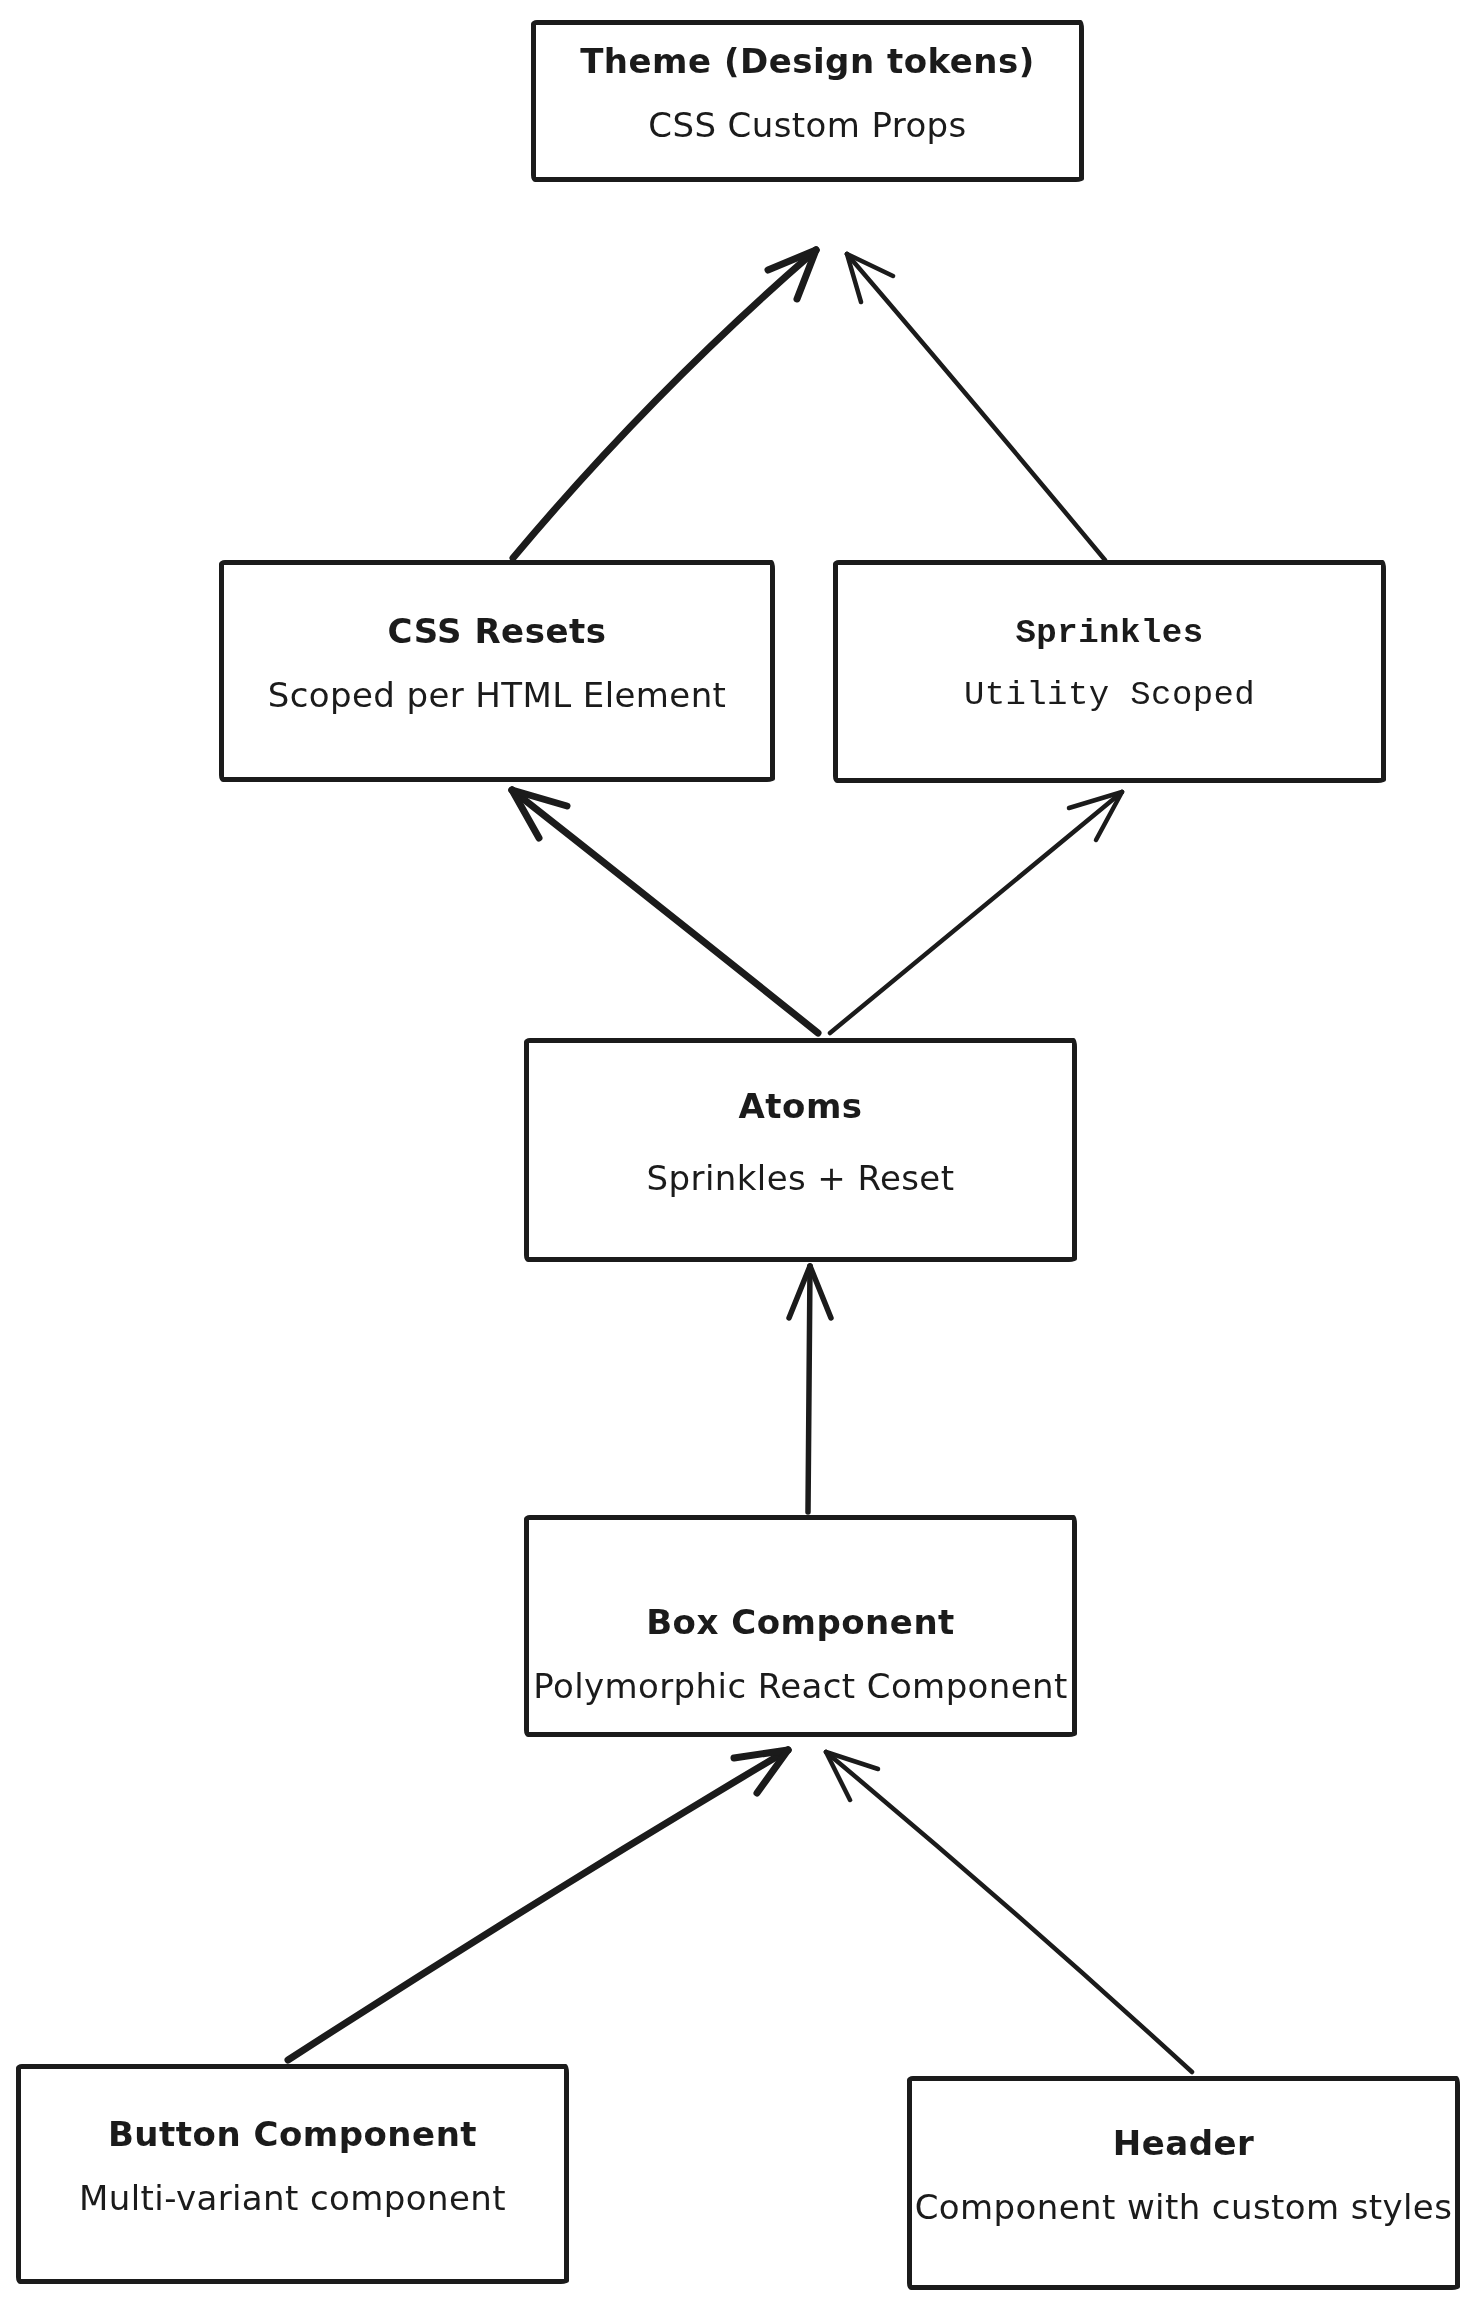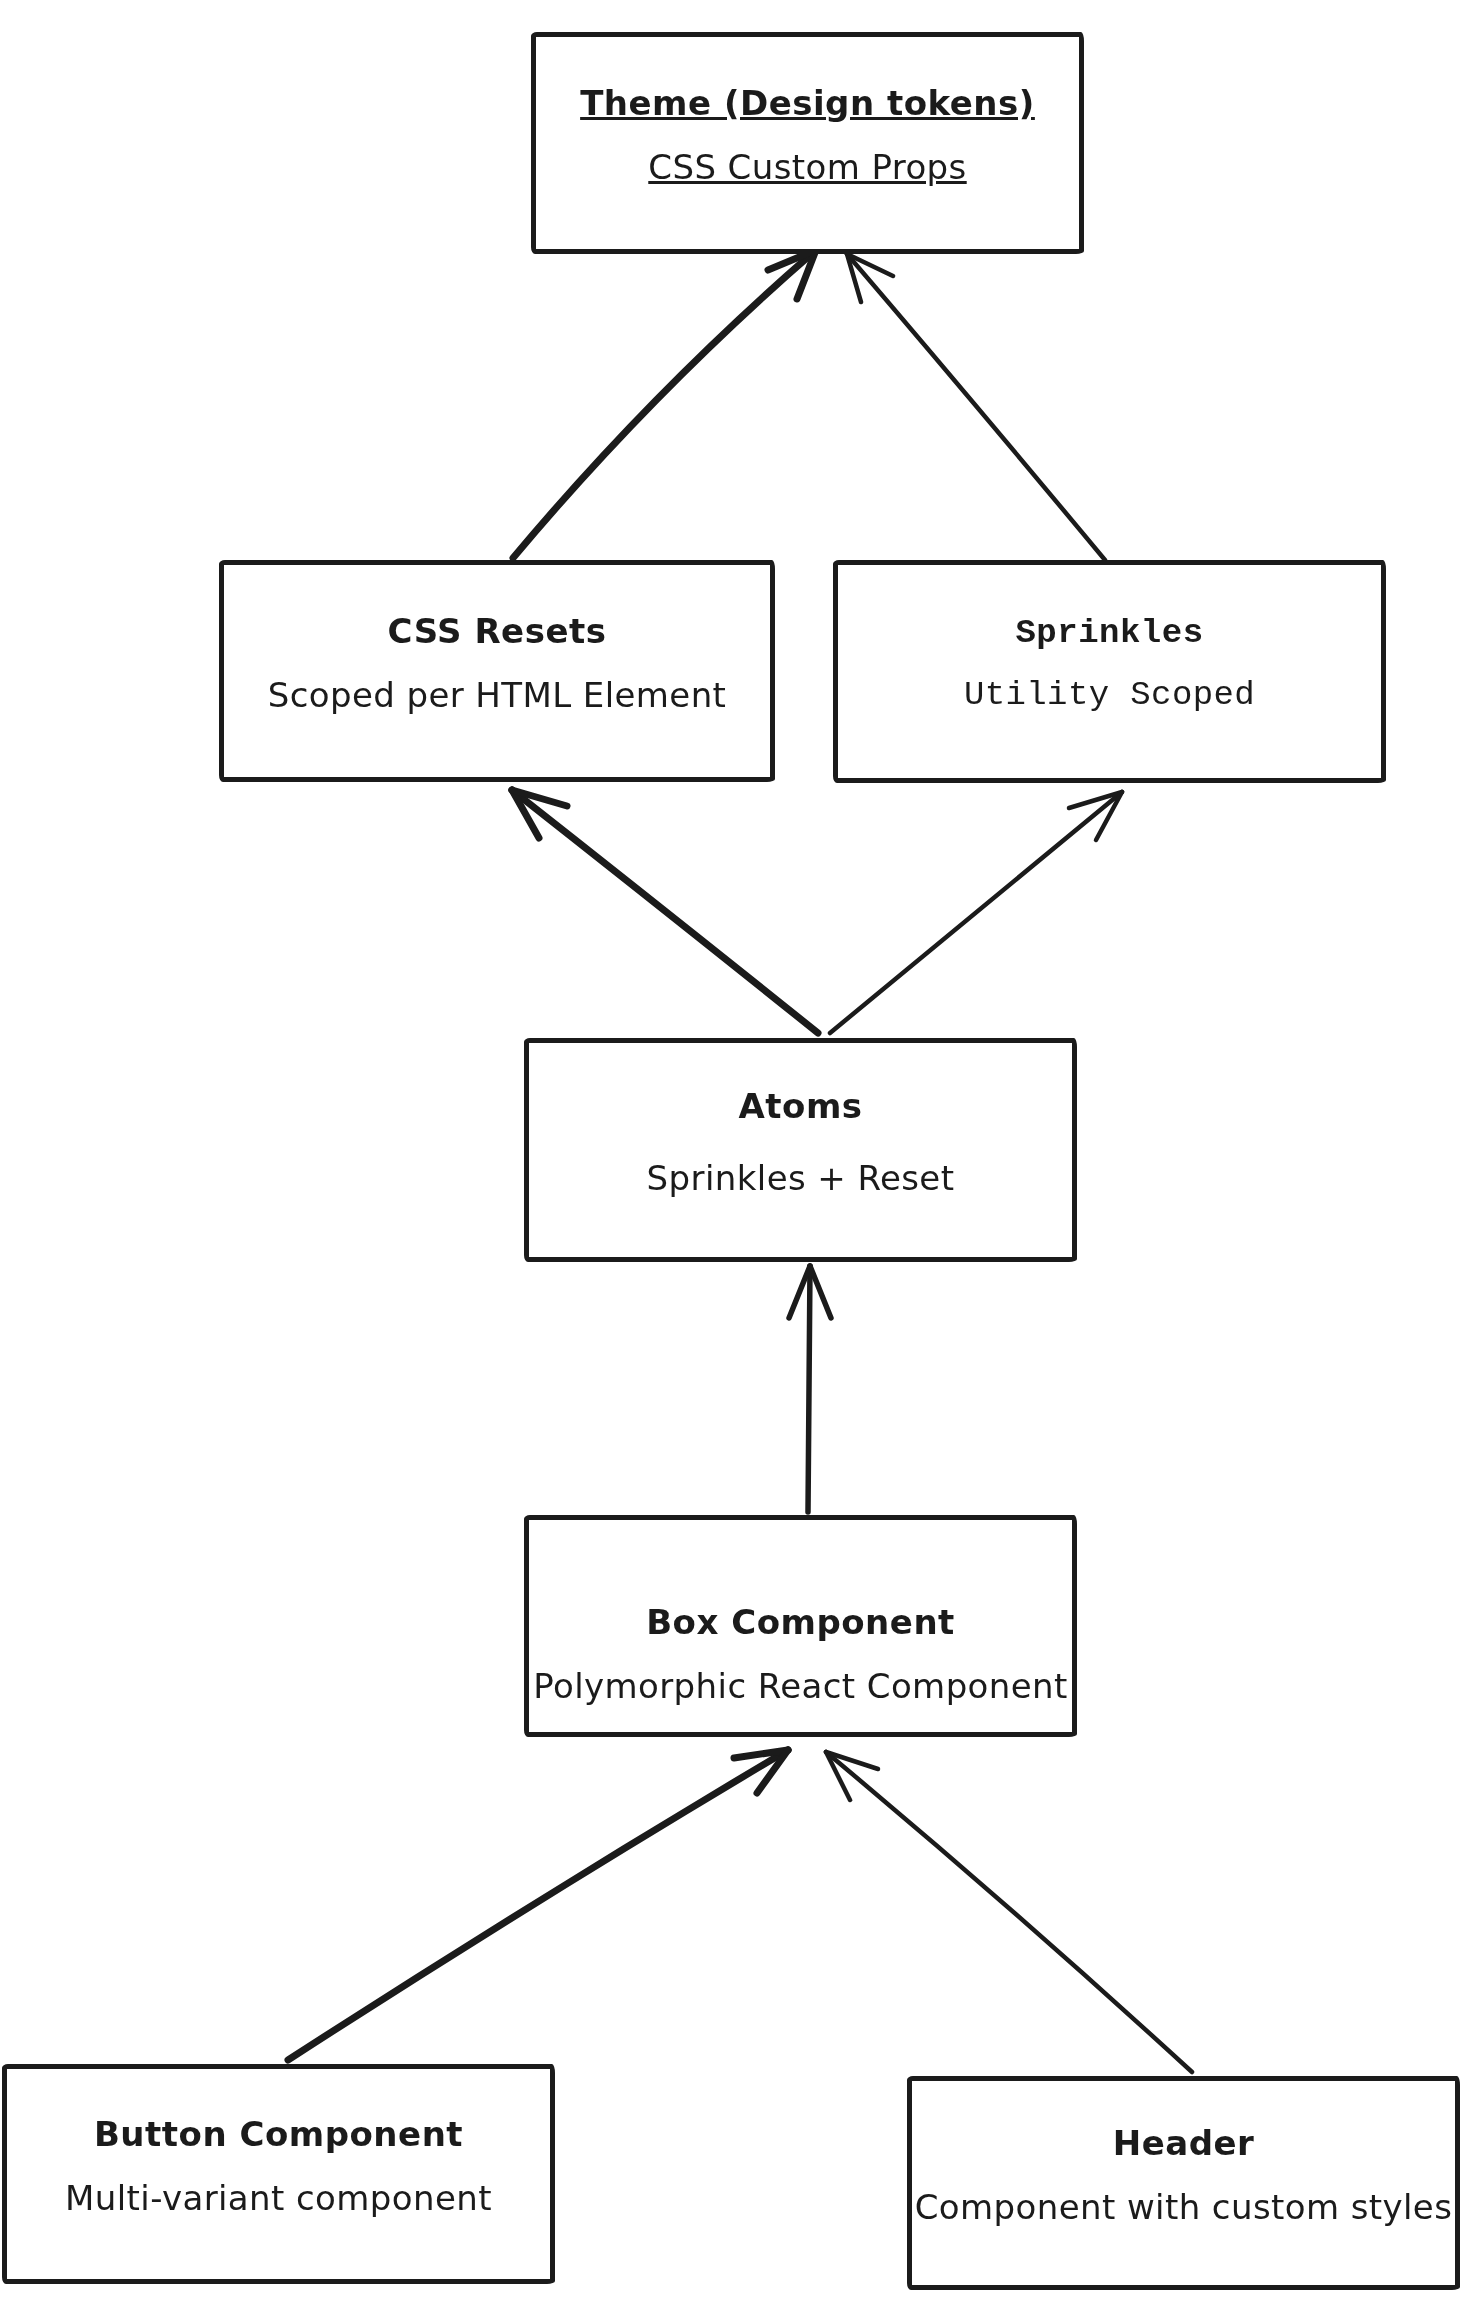--- a/index.html
+++ b/index.html
@@ -42,26 +42,26 @@
     letter-spacing:0.5px;
     white-space:nowrap;
   }
   .node-subtitle{
     font-size:34px;
     font-weight:400;
     letter-spacing:0.4px;
     white-space:nowrap;
   }
   
-  #node-theme           {left:531px; top:32px;   width:553px; height:222px;text-decoration:underline;}
+  #node-theme           {left:531px; top:20px;   width:553px; height:162px;}
   #node-css-resets      {left:219px; top:560px;  width:556px; height:222px;}
   #node-sprinkles       {left:833px; top:560px;  width:553px; height:223px;font-family:Liberation Mono, monospace;}
   #node-atoms           {left:524px; top:1038px; width:553px; height:224px;gap:32px;}
   #node-box-component   {left:524px; top:1515px; width:553px; height:222px;justify-content:flex-end;}
-  #node-button-component{left:2px;  top:2064px; width:553px; height:220px;}
+  #node-button-component{left:16px;  top:2064px; width:553px; height:220px;}
   #node-header          {left:907px; top:2076px; width:553px; height:214px;}
 </style>
 </head>
 <body>
 
 <div class="canvas">
 
   <svg class="edge-layer" viewBox="0 0 1479 2318" xmlns="http://www.w3.org/2000/svg" aria-hidden="true">
 
     <g>

